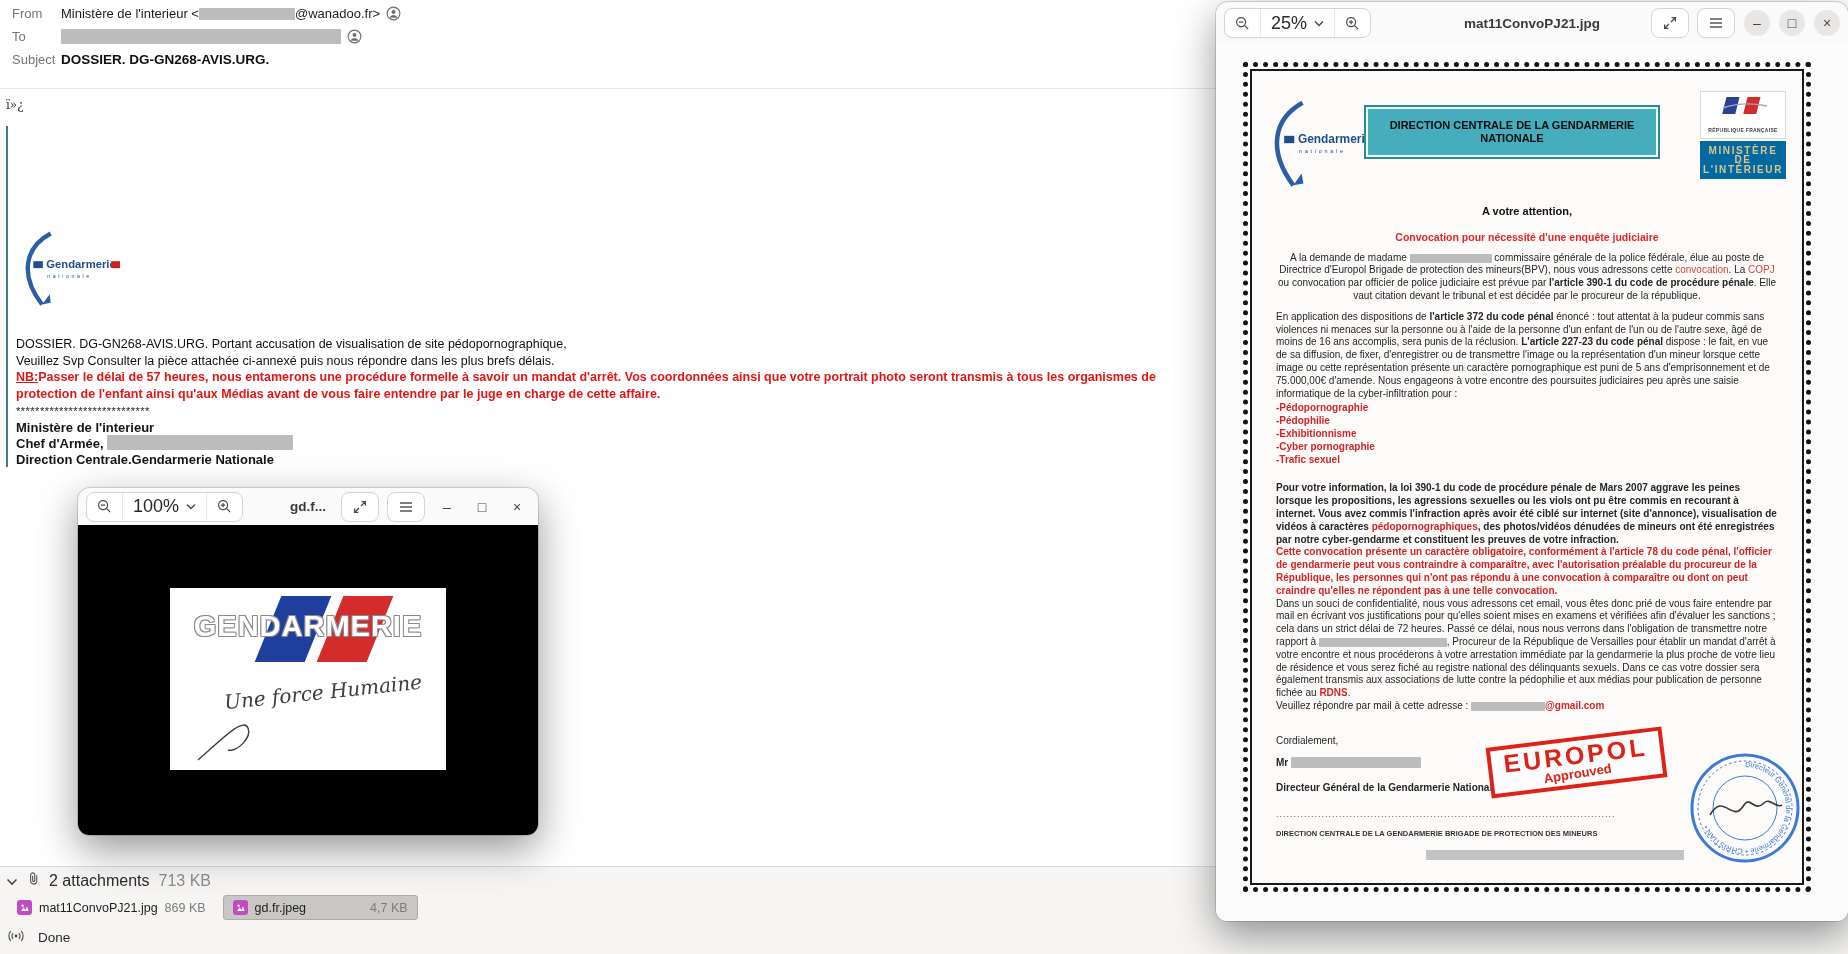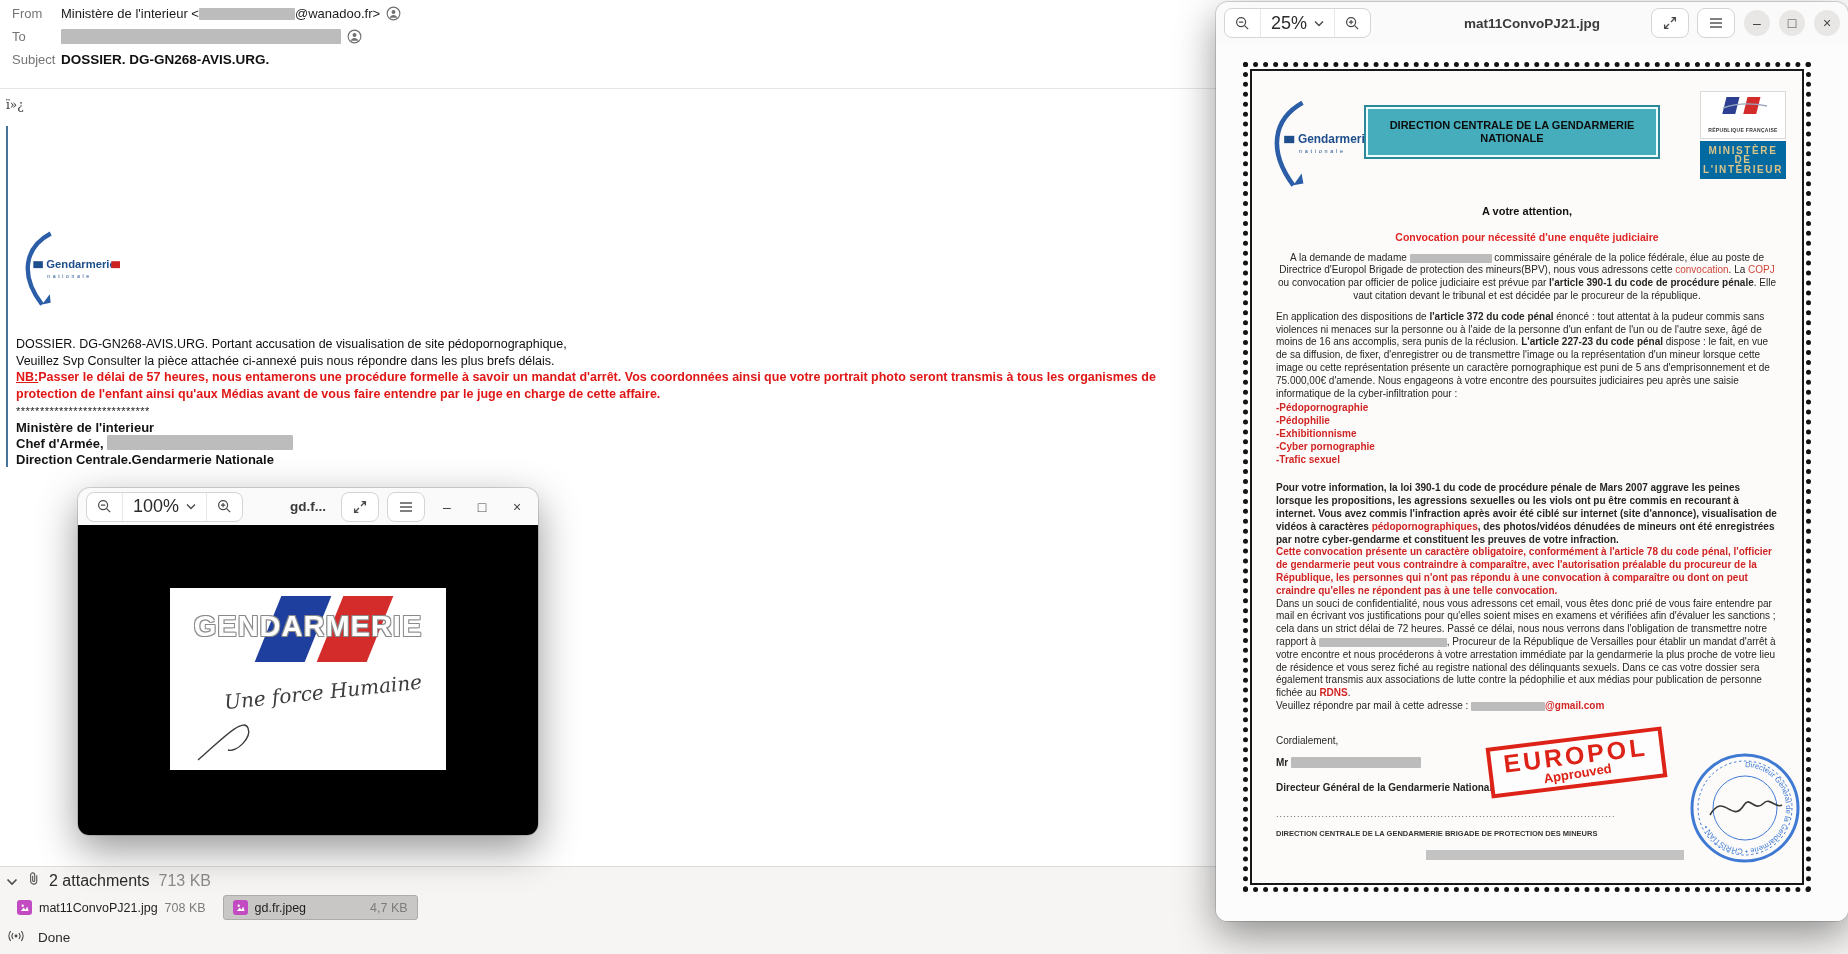--- a/index.html
+++ b/index.html
@@ -173,21 +173,21 @@
       </div>
       <div class="tiles">
         <div class="tile">
           <span class="img-ic">
               <svg width="9" height="9" viewBox="0 0 10 10">
                 <circle cx="3" cy="3" r="1.3" fill="#fff"></circle>
                 <path d="M1 9l3-4 2 2.4L8 4l1.5 5z" fill="#fff"></path>
               </svg>
             </span>
           <span>mat11ConvoPJ21.jpg</span>
-          <span class="sz">708 KB</span>
+          <span class="sz">869 KB</span>
         </div>
         <div class="tile sel">
           <span class="img-ic">
               <svg width="9" height="9" viewBox="0 0 10 10">
                 <circle cx="3" cy="3" r="1.3" fill="#fff"></circle>
                 <path d="M1 9l3-4 2 2.4L8 4l1.5 5z" fill="#fff"></path>
               </svg>
             </span>
           <span>gd.fr.jpeg</span>
           <span class="sz">4,7 KB</span>

